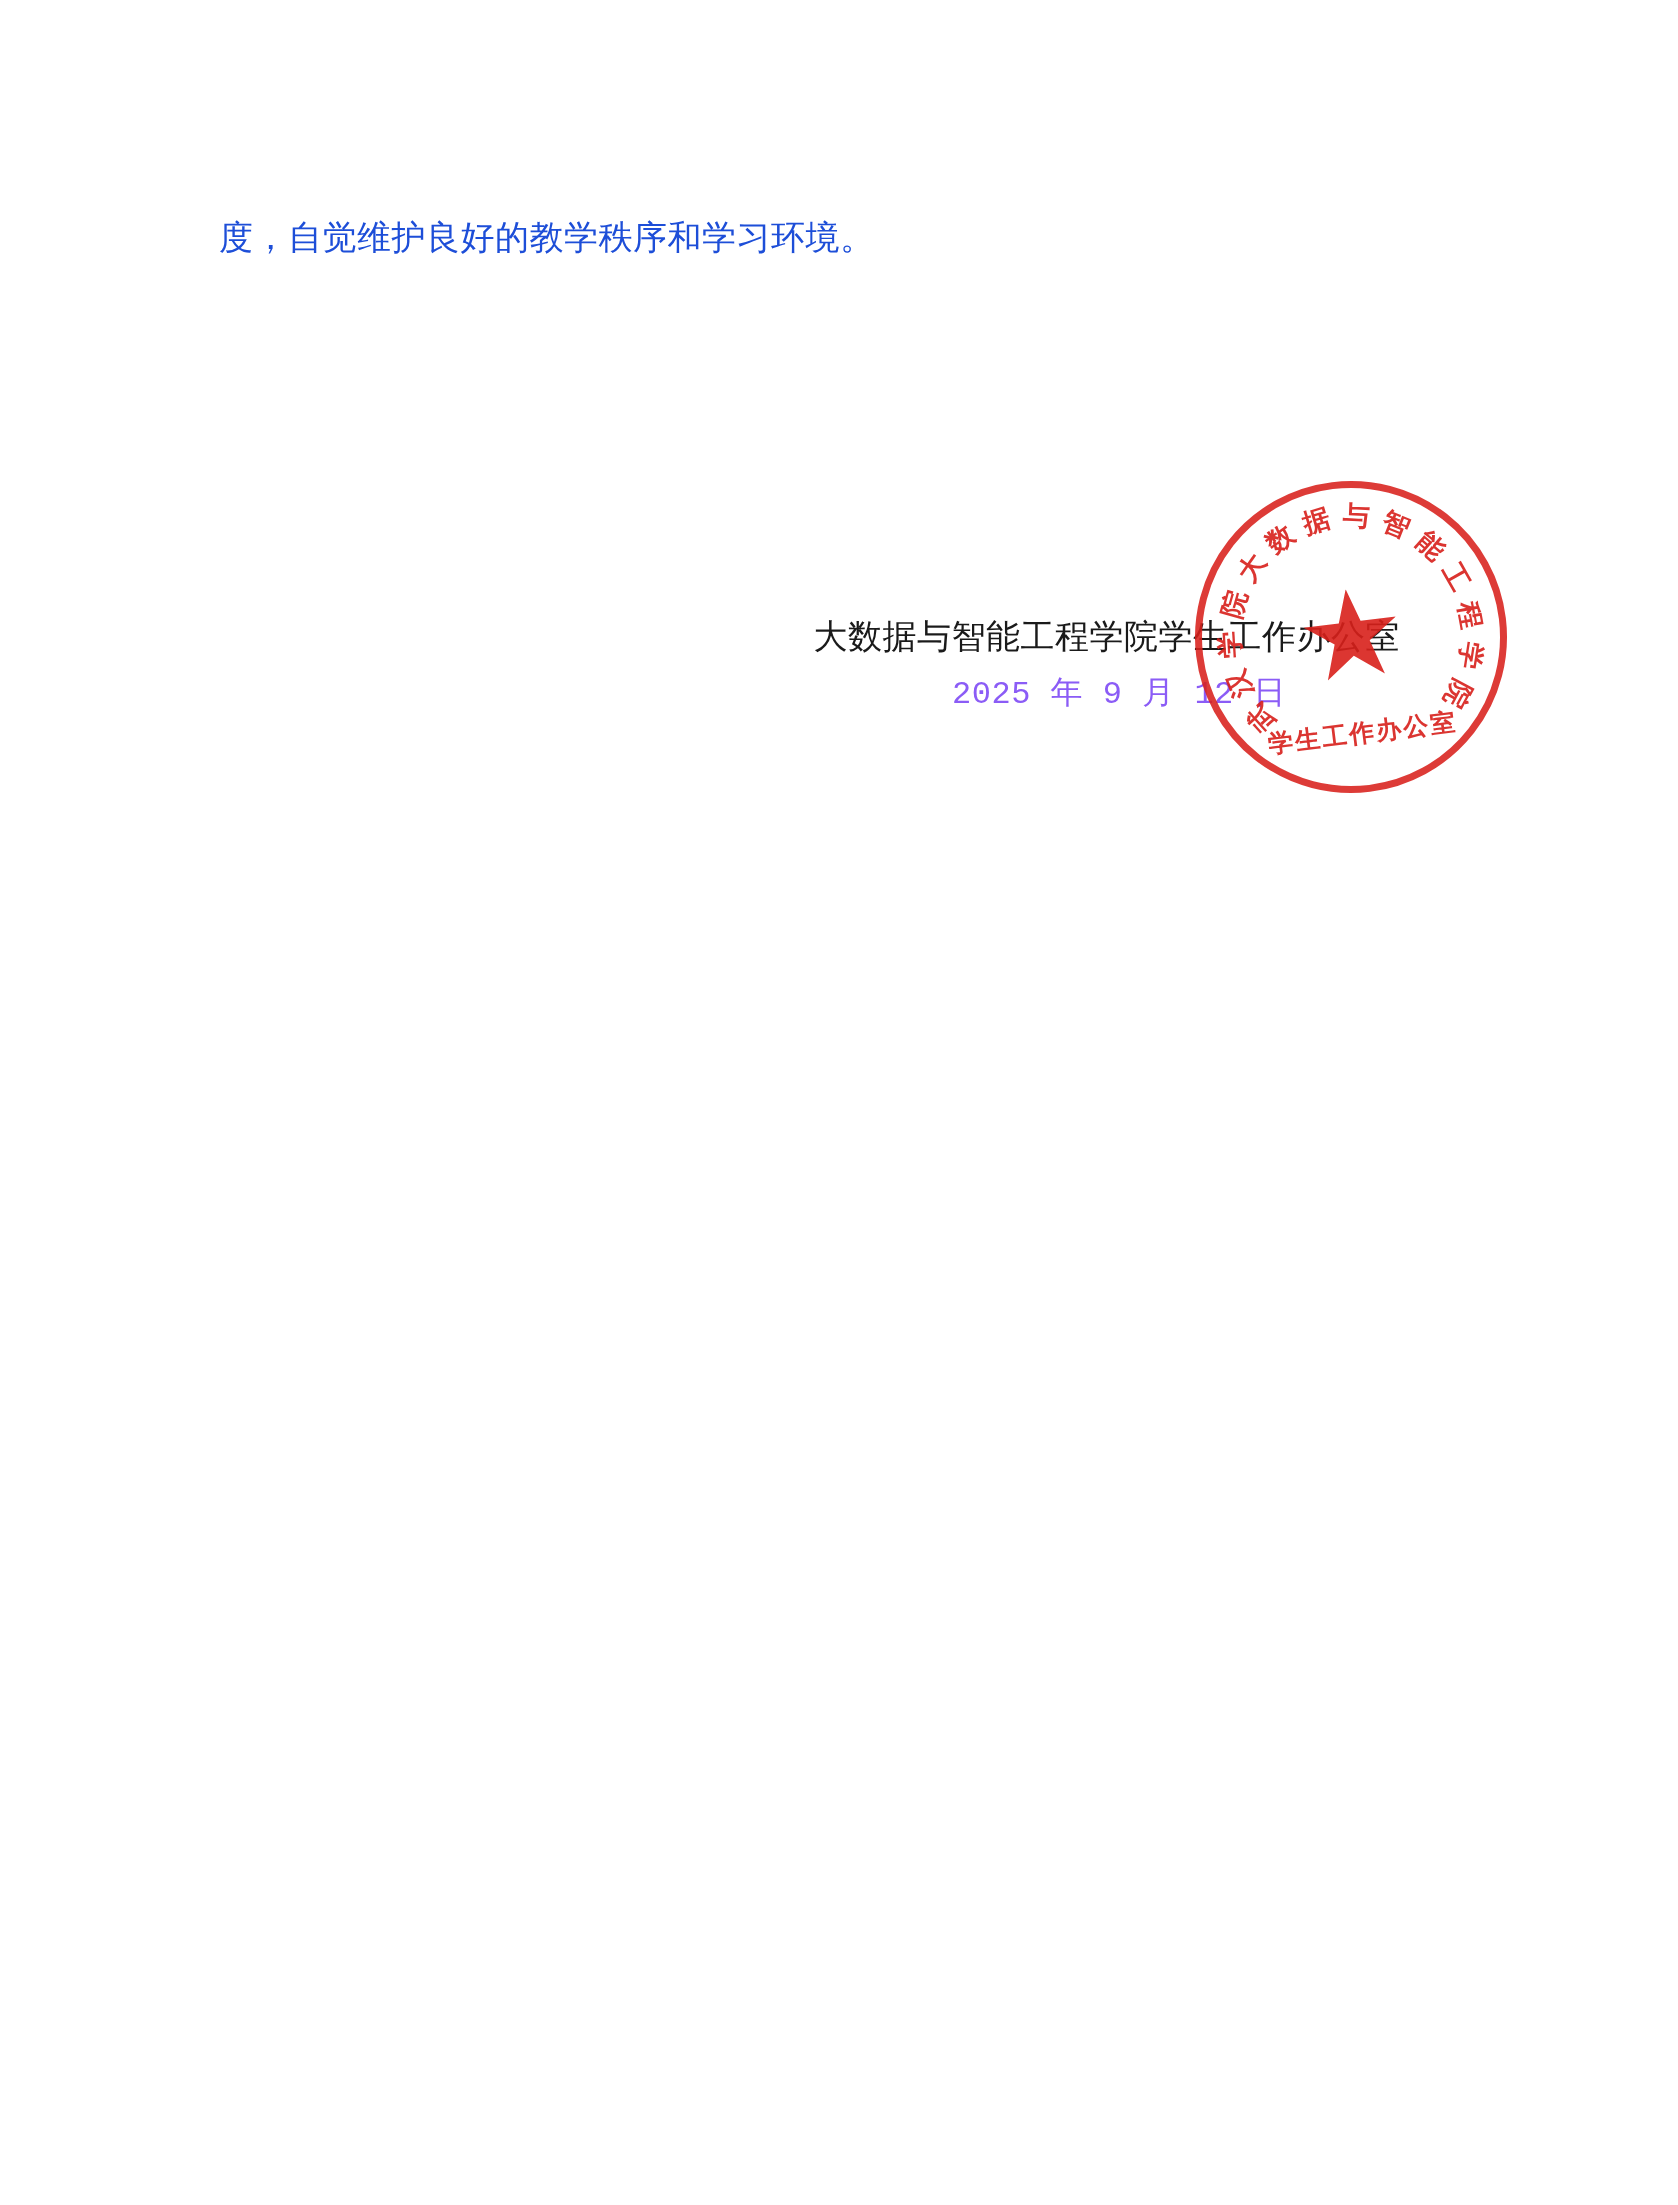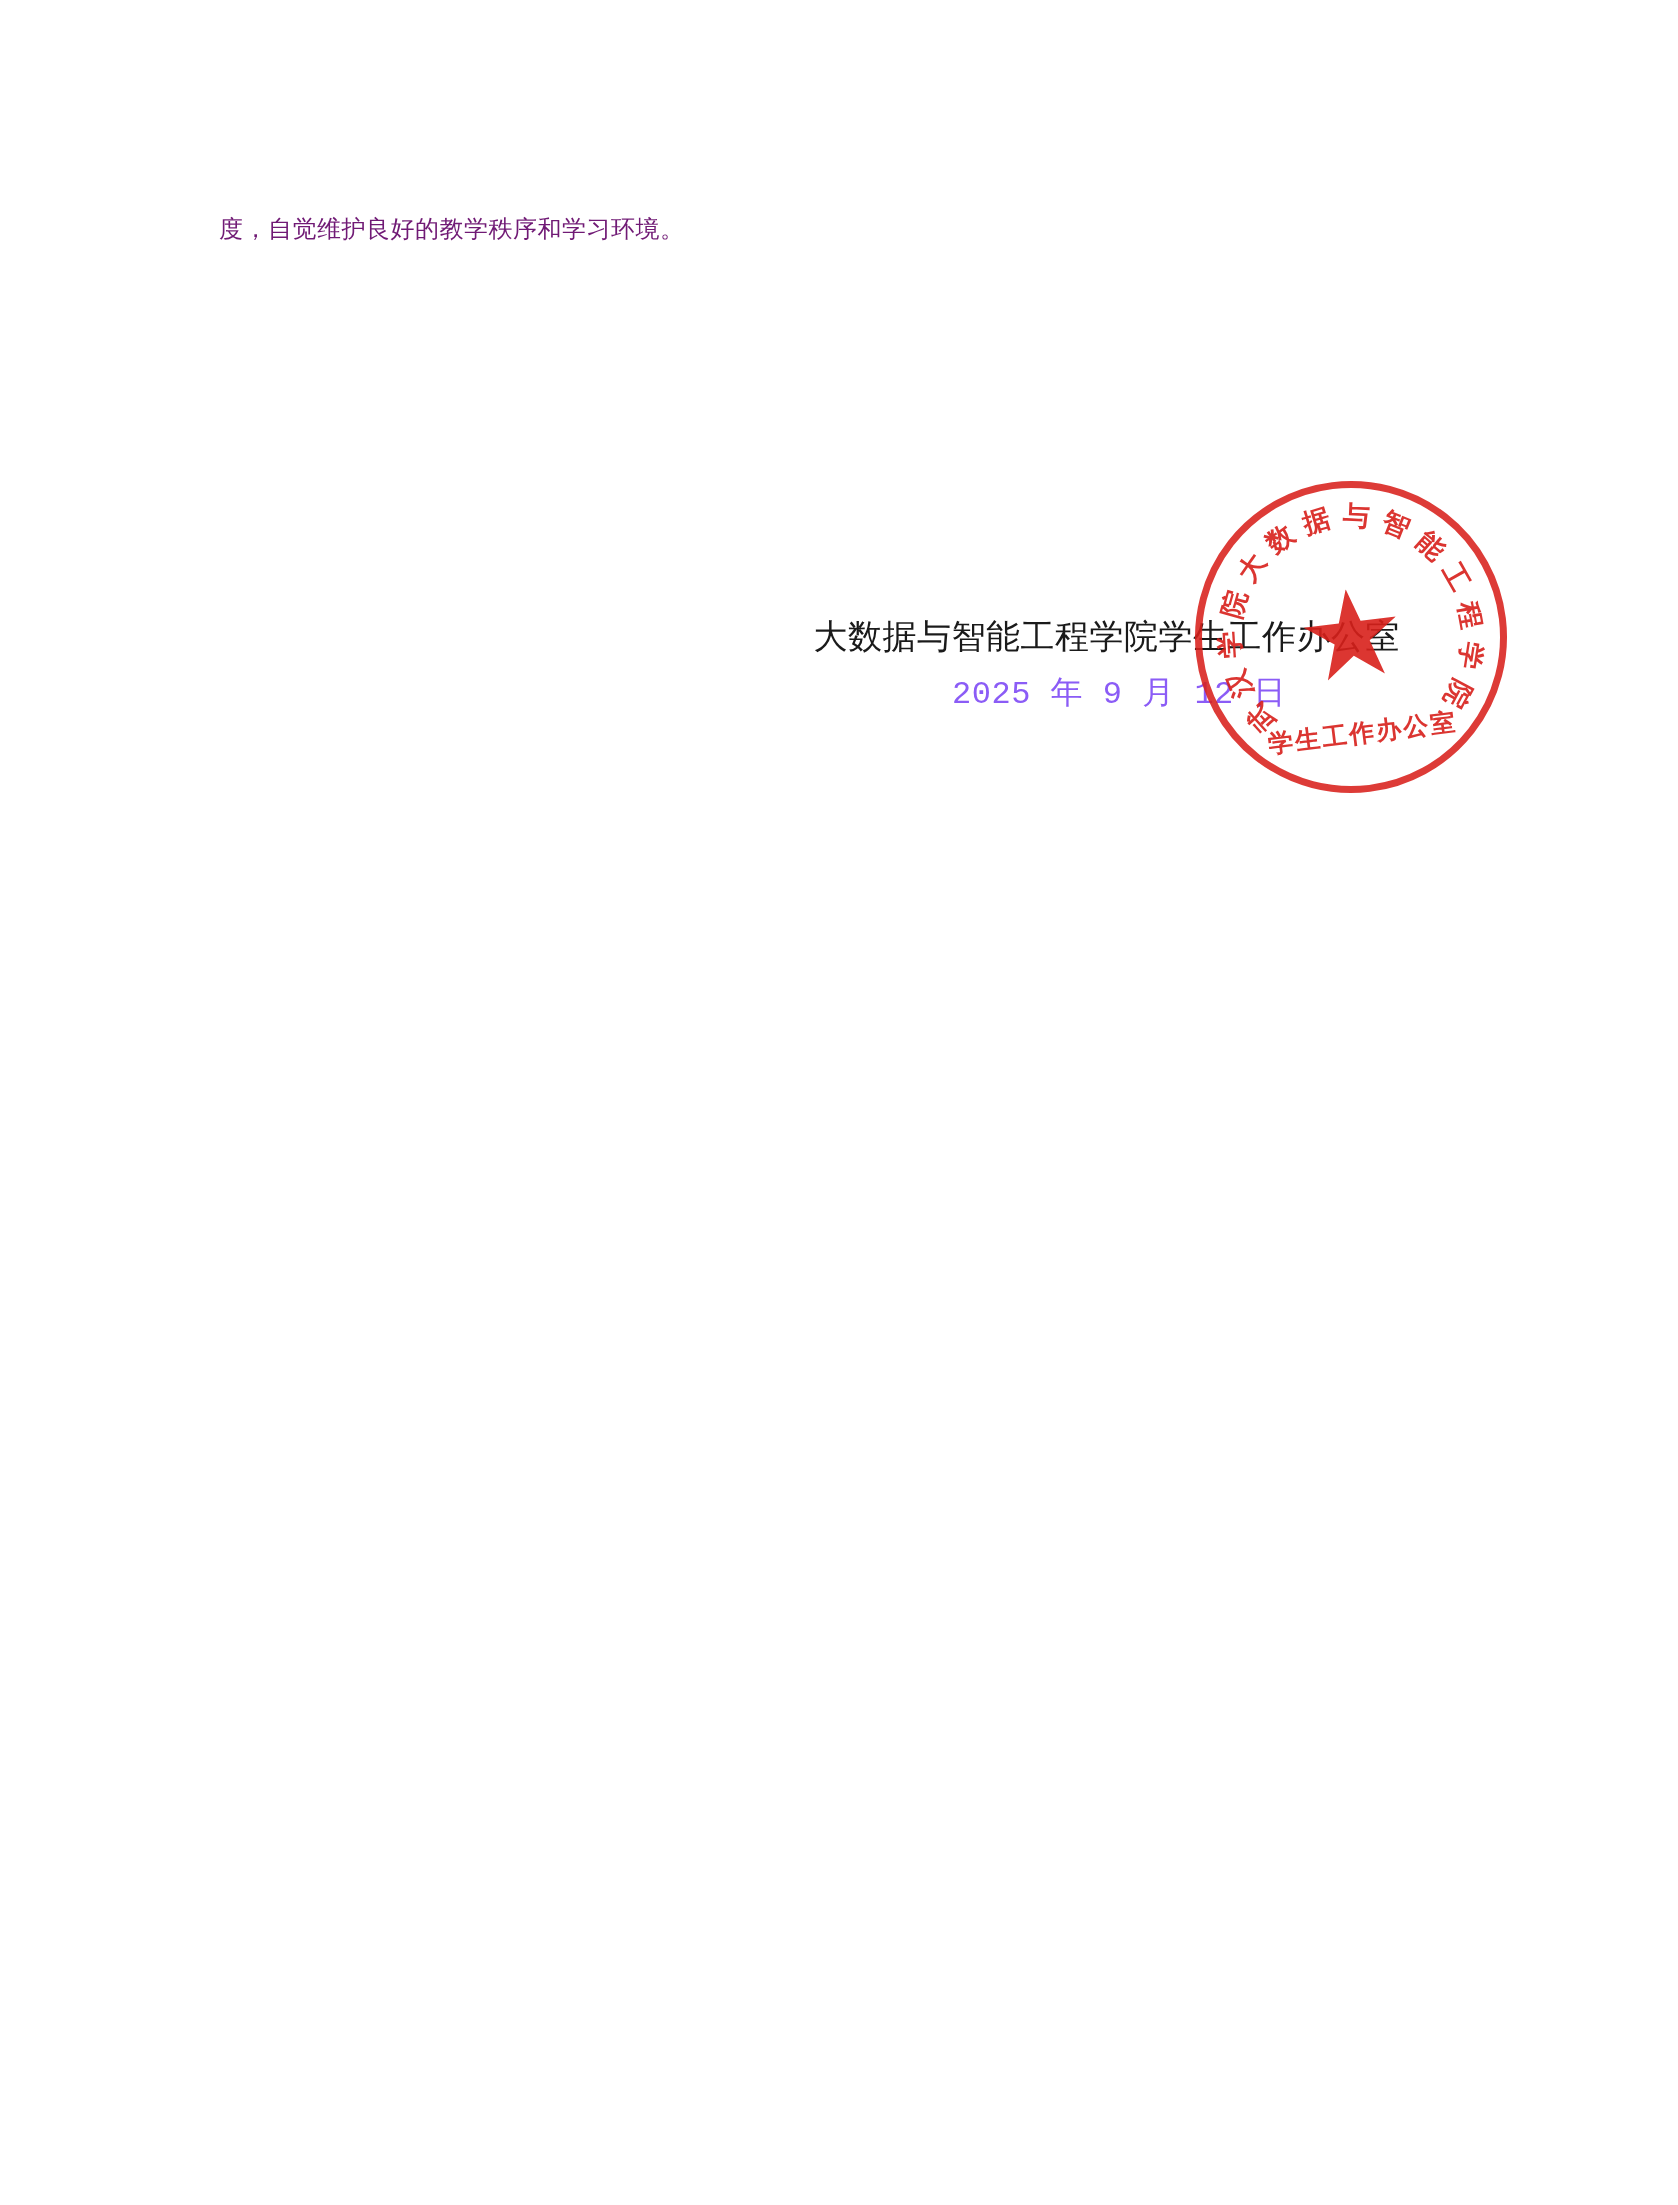--- a/index.html
+++ b/index.html
@@ -17,23 +17,23 @@
     background: #ffffff;
     overflow: hidden;
   }
   .doc-body {
     position: absolute;
     left: 219px;
     top: 208px;
     width: 1247px;
   }
   .para {
-    font-size: 24px;
+    font-size: 34px;
     line-height: 1.78;
-    color: #701a75;
+    color: #1d4ed8;
     letter-spacing: 0.5px;
     margin: 0 0 18.6px 0;
     text-align: justify;
     word-break: break-all;
   }
   .para.indent {
     text-indent: 68px;
   }
   .signature-block {
     position: absolute;

